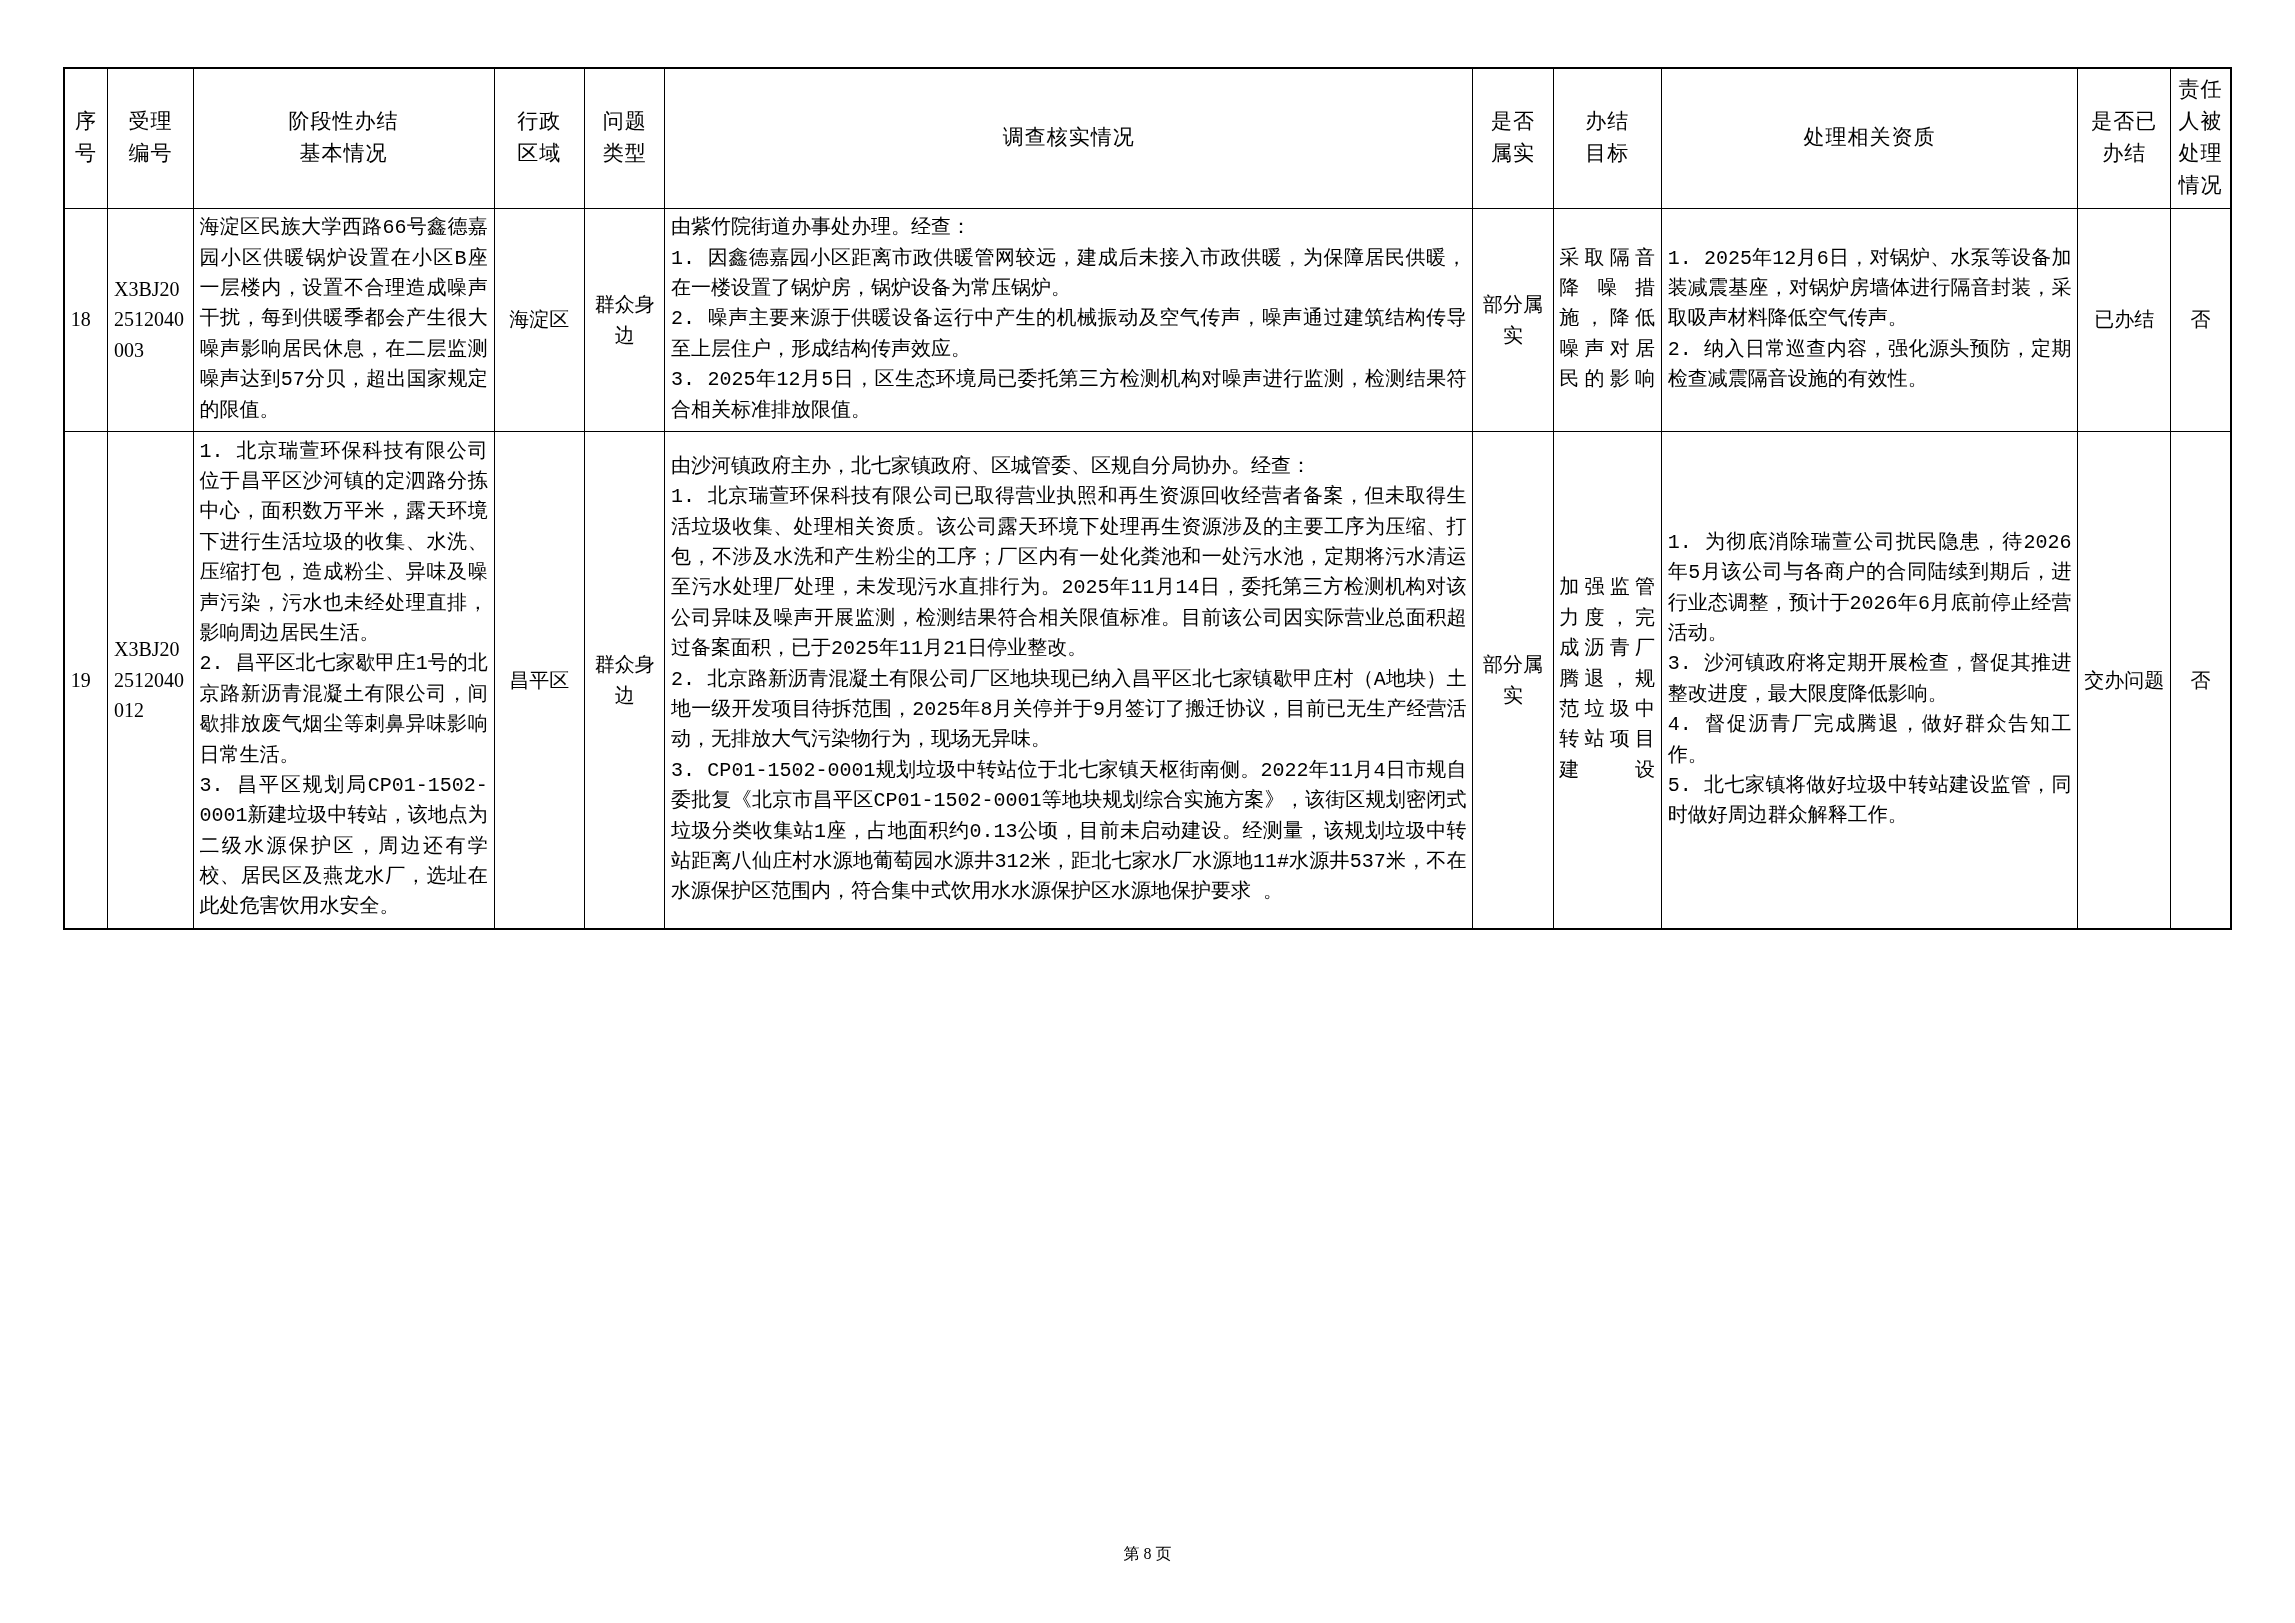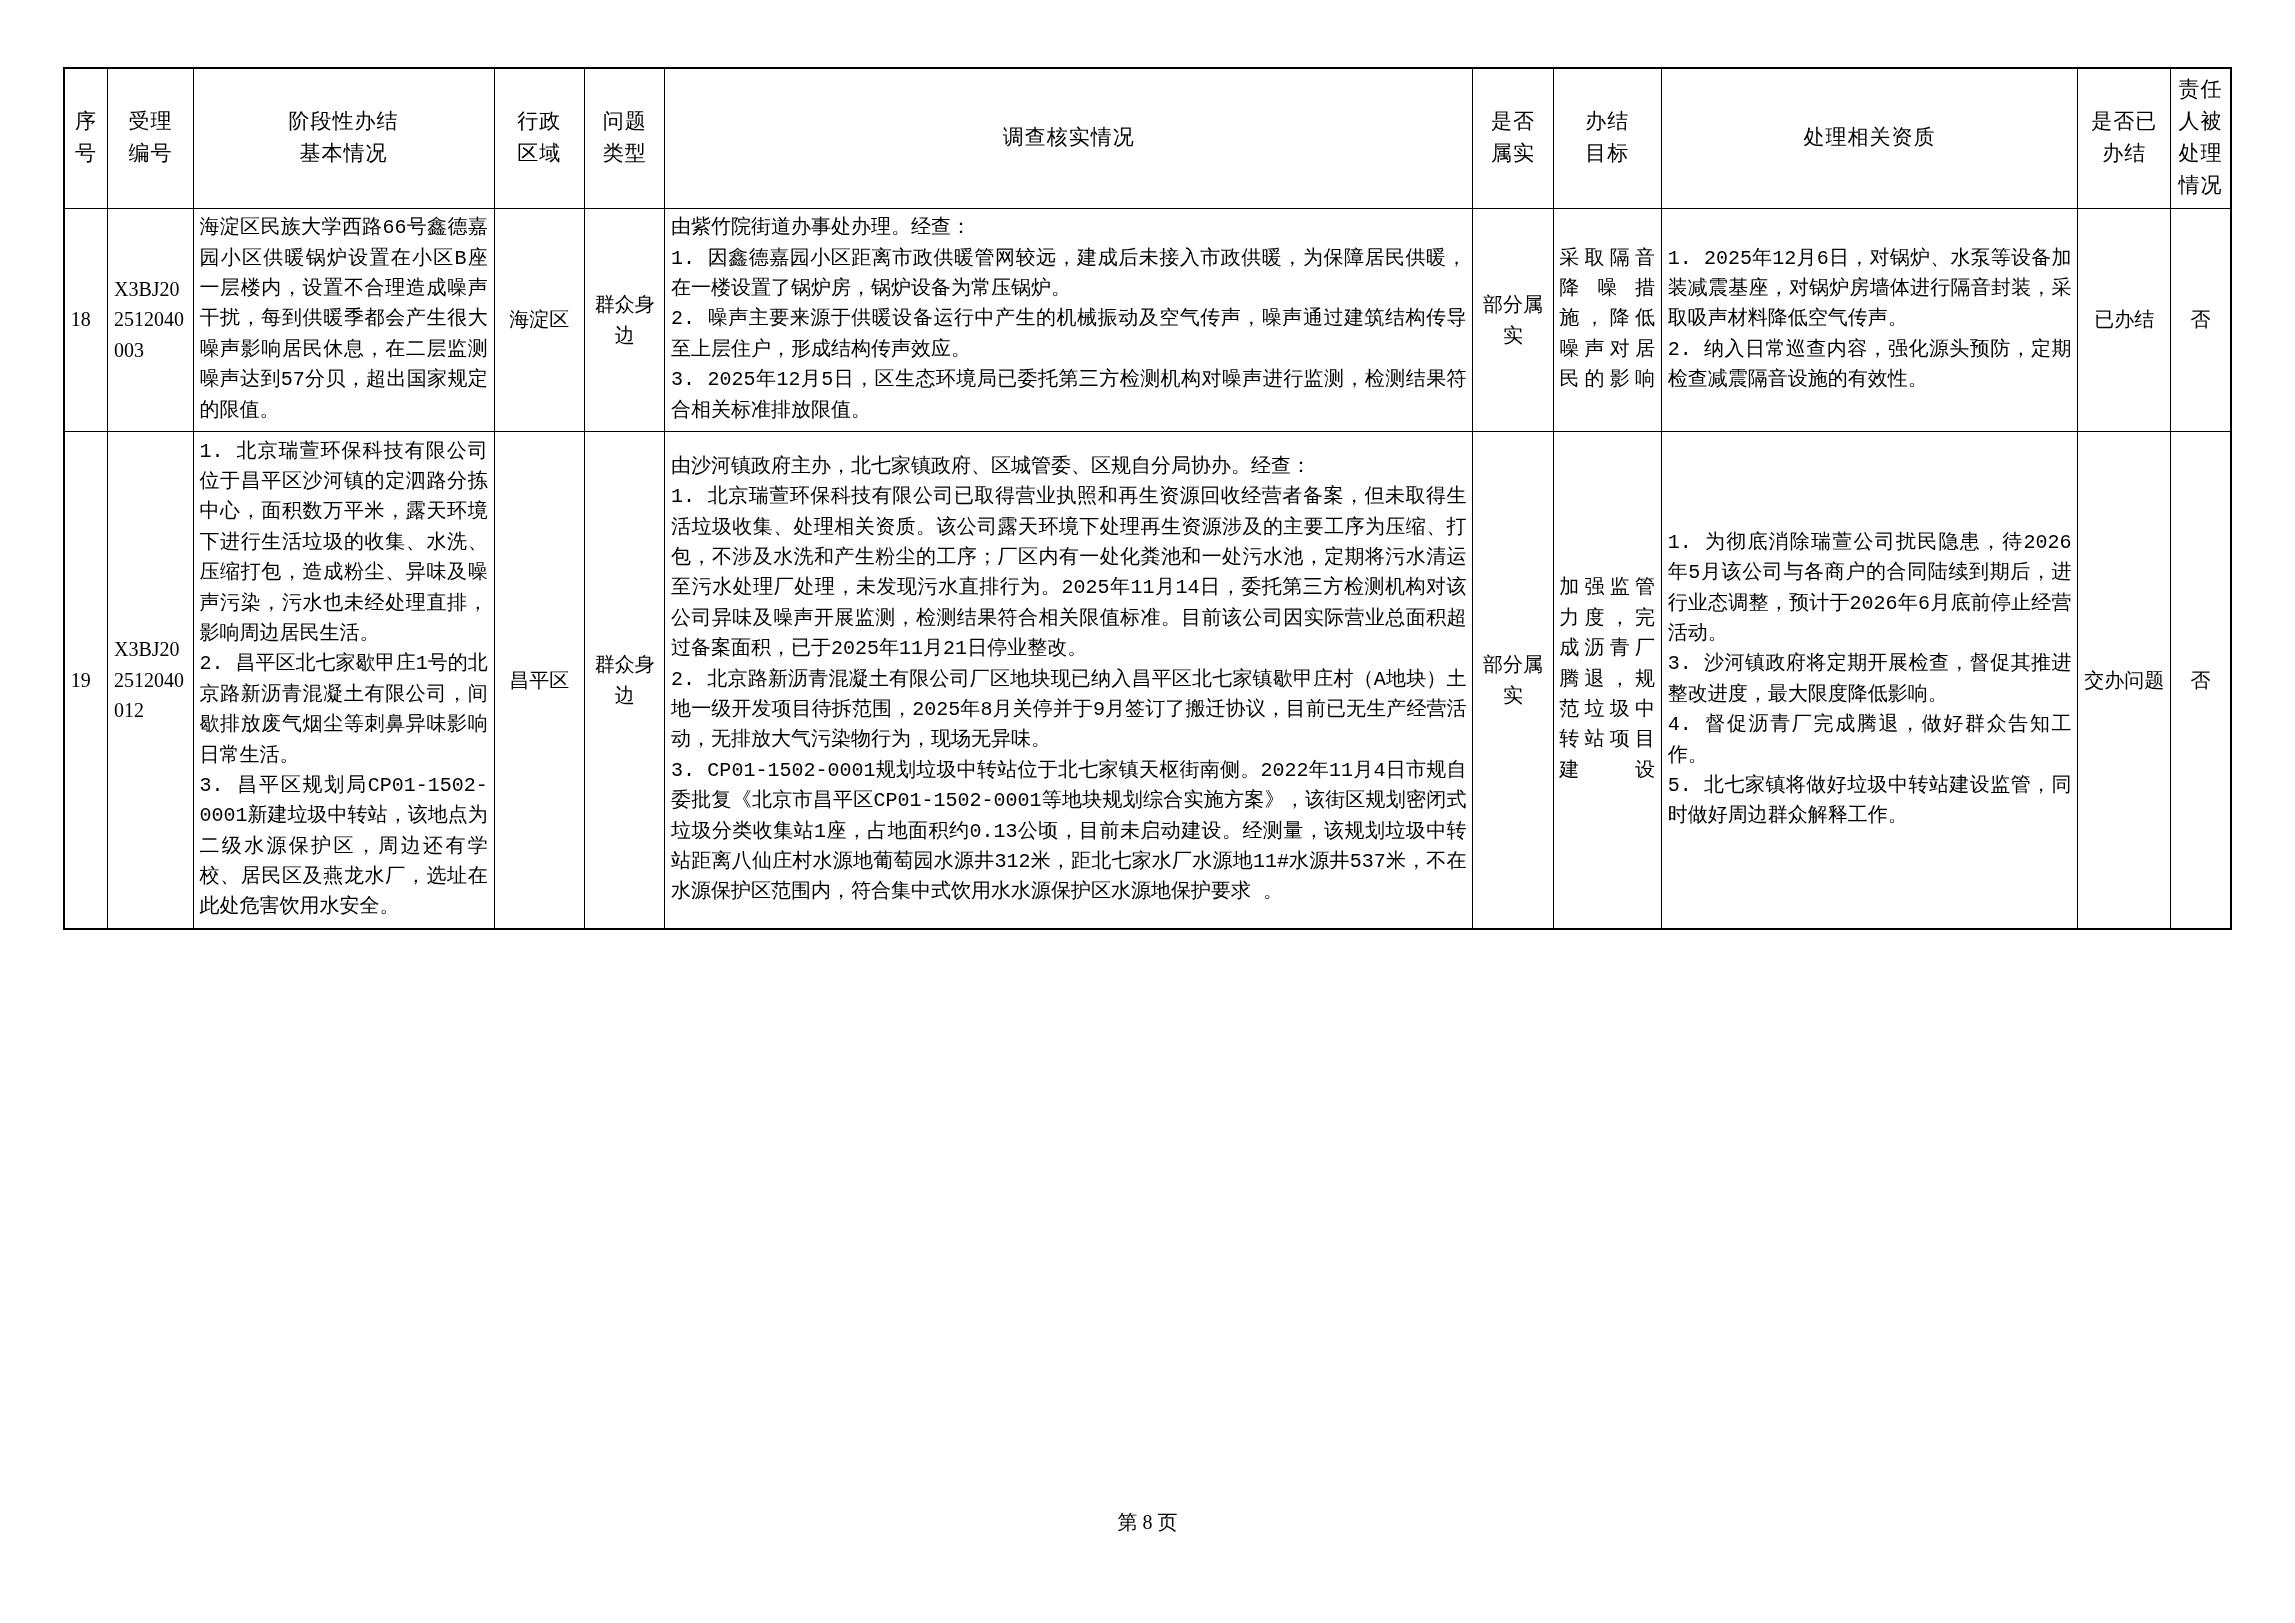--- a/index.html
+++ b/index.html
@@ -60,23 +60,23 @@
 
   .seq   { font-size:21px; }
   .code  { font-size:21px; text-align:left; line-height:1.55; }
   .mono-break { word-break:break-all; }
 
   .body-text { margin:0; white-space:pre-wrap;font-family:Liberation Mono, monospace; }
 
   .footer {
     position:absolute;
     left:0; right:0;
-    top:1509px;
+    top:1544px;
     text-align:center;
-    font-size:20px;
+    font-size:16px;
     font-family:"Liberation Serif","DejaVu Serif",serif;
   }
 </style>
 </head>
 <body>
 
 <div class="page">
 
   <table class="report">
     <colgroup>

